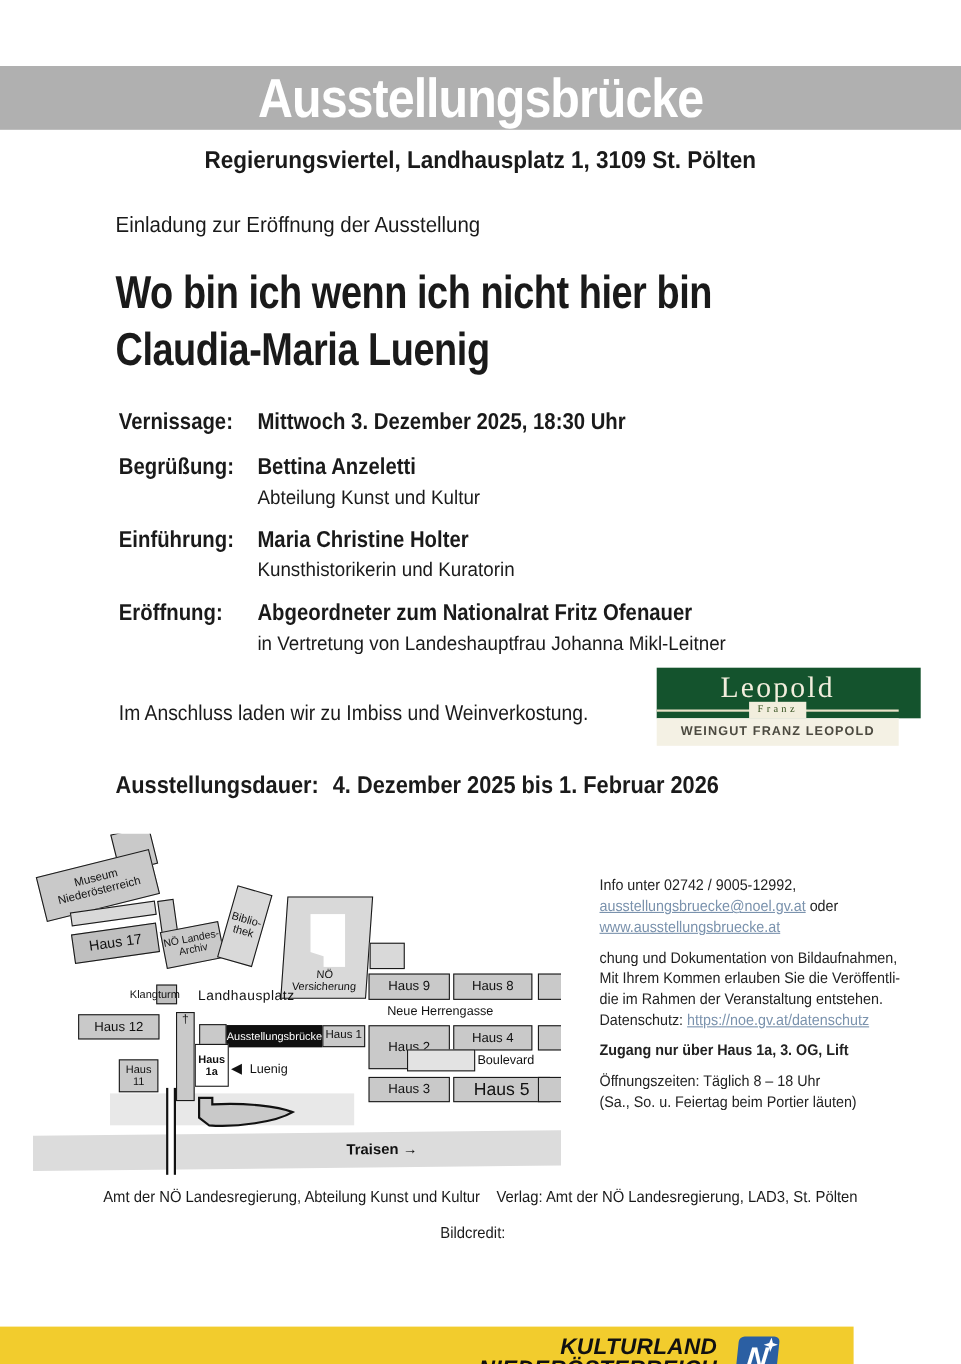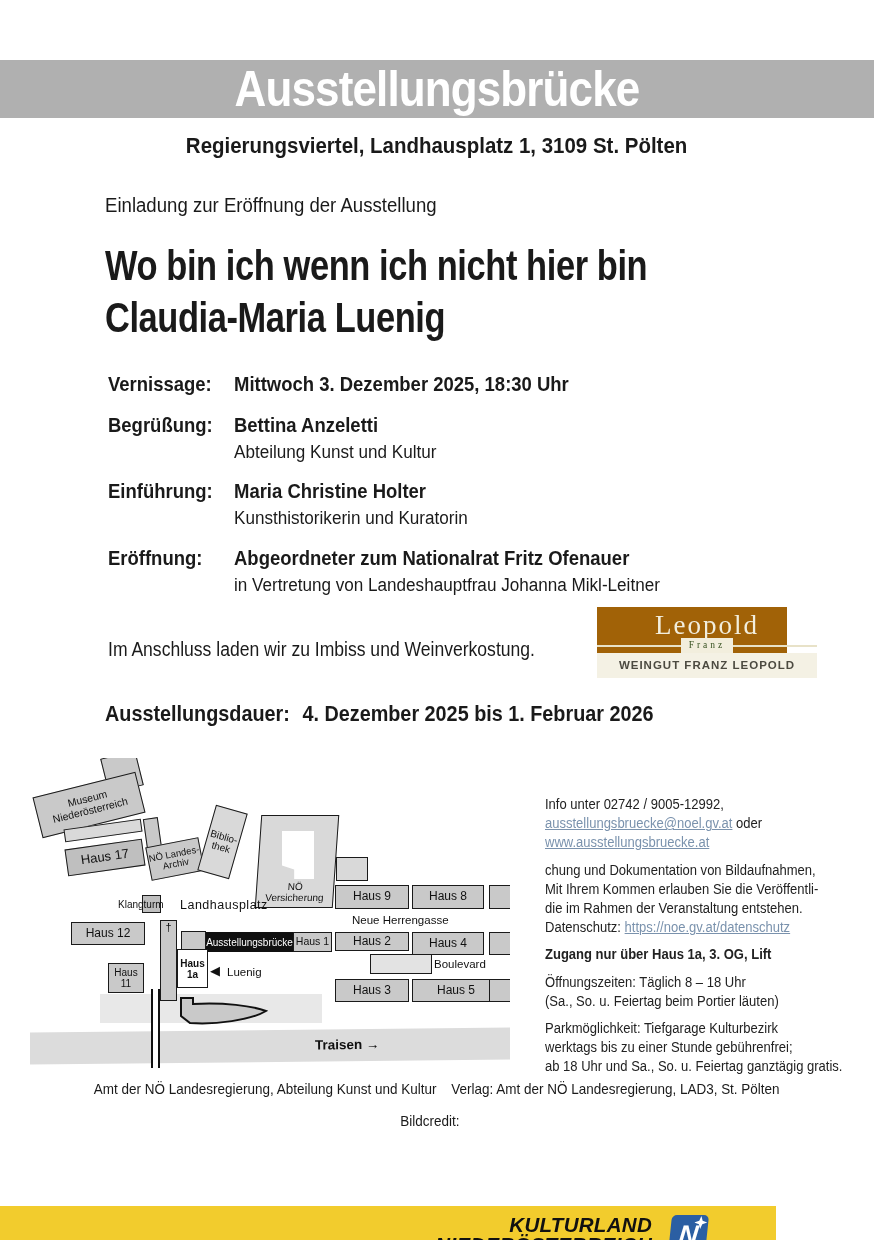--- a/index.html
+++ b/index.html
@@ -23,21 +23,21 @@
   .headline { top:240px; left:105px; font-size:42px; font-weight:800; line-height:52px; letter-spacing:-0.5px; }
 
   .detail-row { position:absolute; left:108px; display:flex; }
   .dlabel { width:126px; flex:none; font-size:21px; font-weight:bold; }
   .dmain  { font-size:21px; font-weight:bold; }
   .dsub   { font-size:18px; font-weight:normal; margin-top:5px; }
 
   .aftershow { top:638px; left:108px; font-size:19.5px; font-weight:500; }
 
   .leopold { top:607px; left:597px; width:220px; height:71px; }
-  .leo-green { position:absolute; top:0; left:0; width:190px; height:46px; background:#a16207; }
+  .leo-green { position:absolute; top:0; left:0; width:240px; height:46px; background:#14532d; }
   .leo-word { position:absolute; top:3px; left:0; width:220px; text-align:center; font-family:"Liberation Serif", serif; font-size:27px; color:#f2eedd; letter-spacing:2px; }
   .leo-rule { position:absolute; top:38px; left:0; width:220px; height:1.5px; background:#e8e2c8; }
   .leo-franz { position:absolute; top:31px; left:84px; width:52px; height:15px; background:#f2eedd; color:#35501e; font-family:"Liberation Serif", serif; font-size:9.5px; letter-spacing:3px; text-align:center; line-height:15px; }
   .leo-cream { position:absolute; top:46px; left:0; width:220px; height:25px; background:#f4f1e4; }
   .leo-cap { position:absolute; top:52px; left:0; width:220px; text-align:center; font-size:11.5px; font-weight:bold; color:#4c4a40; letter-spacing:1px; }
 
   .duration { top:701px; left:105px; font-size:22px; font-weight:bold; }
   .duration .gap { margin-left:14px; }
 
   
@@ -157,27 +157,27 @@
     <div class="mlabel" style="left:322px; top:156px; font-size:11.5px;">Neue Herrengasse</div>
     <div class="b" style="left:41px; top:164px; width:74px; height:23px; font-size:12px;">Haus 12</div>
     <div class="b" style="left:130px; top:162px; width:17px; height:81px; align-items:flex-start; font-size:11px;">†</div>
     <div class="b" style="left:151px; top:173px; width:25px; height:19px;"></div>
     <div class="b blackbar" style="left:176px; top:174px; width:87px; height:20px; font-size:10px;">Ausstellungsbrücke</div>
     <div class="b" style="left:263px; top:174px; width:39px; height:20px; font-size:10.5px;">Haus 1</div>
     <div class="b white" style="left:147px; top:191px; width:31px; height:39px; font-size:10px; font-weight:bold;">Haus
 1a</div>
     <div class="mlabel" style="left:180px; top:206px; font-size:13px;">◀</div>
     <div class="mlabel" style="left:197px; top:208px; font-size:11.5px;">Luenig</div>
-    <div class="b" style="left:305px; top:174px; width:74px; height:19px; font-size:12px;">Haus 2</div>
+    <div class="b" style="left:305px; top:174px; width:74px; height:40px; font-size:12px;">Haus 2</div>
     <div class="b" style="left:382px; top:174px; width:72px; height:23px; font-size:12px;">Haus 4</div>
     <div class="b" style="left:459px; top:174px; width:30px; height:23px;"></div>
     <div class="b" style="left:340px; top:196px; width:62px; height:20px; background:#e3e3e3; border-width:1px;"></div>
     <div class="mlabel" style="left:404px; top:200px; font-size:11.5px;">Boulevard</div>
     <div class="b" style="left:305px; top:221px; width:74px; height:23px; font-size:12px;">Haus 3</div>
-    <div class="b" style="left:382px; top:221px; width:88px; height:23px; font-size:12px;">Haus 5</div>
+    <div class="b" style="left:382px; top:221px; width:88px; height:23px; font-size:16px;">Haus 5</div>
     <div class="b" style="left:459px; top:221px; width:30px; height:23px;"></div>
     <div class="b" style="left:78px; top:205px; width:36px; height:30px; font-size:10px;">Haus
 11</div>
     <div class="band" style="left:70px; top:236px; width:222px; height:29px;"></div>
     <svg class="abs" style="left:145px; top:236px; z-index:2;" width="96" height="33" viewBox="0 0 96 33">
       <path d="M6 4 L18 4 L18 10 C 48 8 78 12 91 17 C 76 26 40 31 15 29 L6 22 Z" fill="#c9c9c9" stroke="#111" stroke-width="2"></path>
     </svg>
     <div class="band" style="left:-10px; top:272px; width:500px; height:32px; background:#dcdcdc; transform:rotate(-0.6deg);">
       <div class="mlabel" style="left:295px; top:8px; font-size:13.5px; font-weight:bold;">Traisen →</div>
     </div>
@@ -196,25 +196,20 @@
       <div class="line"><span class="c93">die im Rahmen der Veranstaltung entstehen.</span></div>
       <div class="line"><span class="c93"><span>Datenschutz:</span> <span class="lnk">https://noe.gv.at/datenschutz</span></span></div>
     </div>
     <div class="para">
       <div class="line bold"><span class="c93">Zugang nur über Haus 1a, 3. OG, Lift</span></div>
     </div>
     <div class="para">
       <div class="line"><span class="c93">Öffnungszeiten: Täglich 8 – 18 Uhr</span></div>
       <div class="line"><span class="c93">(Sa., So. u. Feiertag beim Portier läuten)</span></div>
     </div>
-    <div class="para">
-      <div class="line"><span class="c93">Parkmöglichkeit: Tiefgarage Kulturbezirk</span></div>
-      <div class="line"><span class="c93">werktags bis zu einer Stunde gebührenfrei;</span></div>
-      <div class="line"><span class="c93">ab 18 Uhr und Sa., So. u. Feiertag ganztägig gratis.</span></div>
-    </div>
   </div>
 
   <div class="abs footer-line1">
     <span class="c93 cc"><span>Amt der NÖ Landesregierung, Abteilung Kunst und Kultur</span><span class="sp"></span><span>Verlag: Amt der NÖ Landesregierung, LAD3, St. Pölten</span></span>
   </div>
   <div class="abs credit-label">
     <span class="c93 cc">Bildcredit:</span>
   </div>
 
   <div class="abs brand-band">

